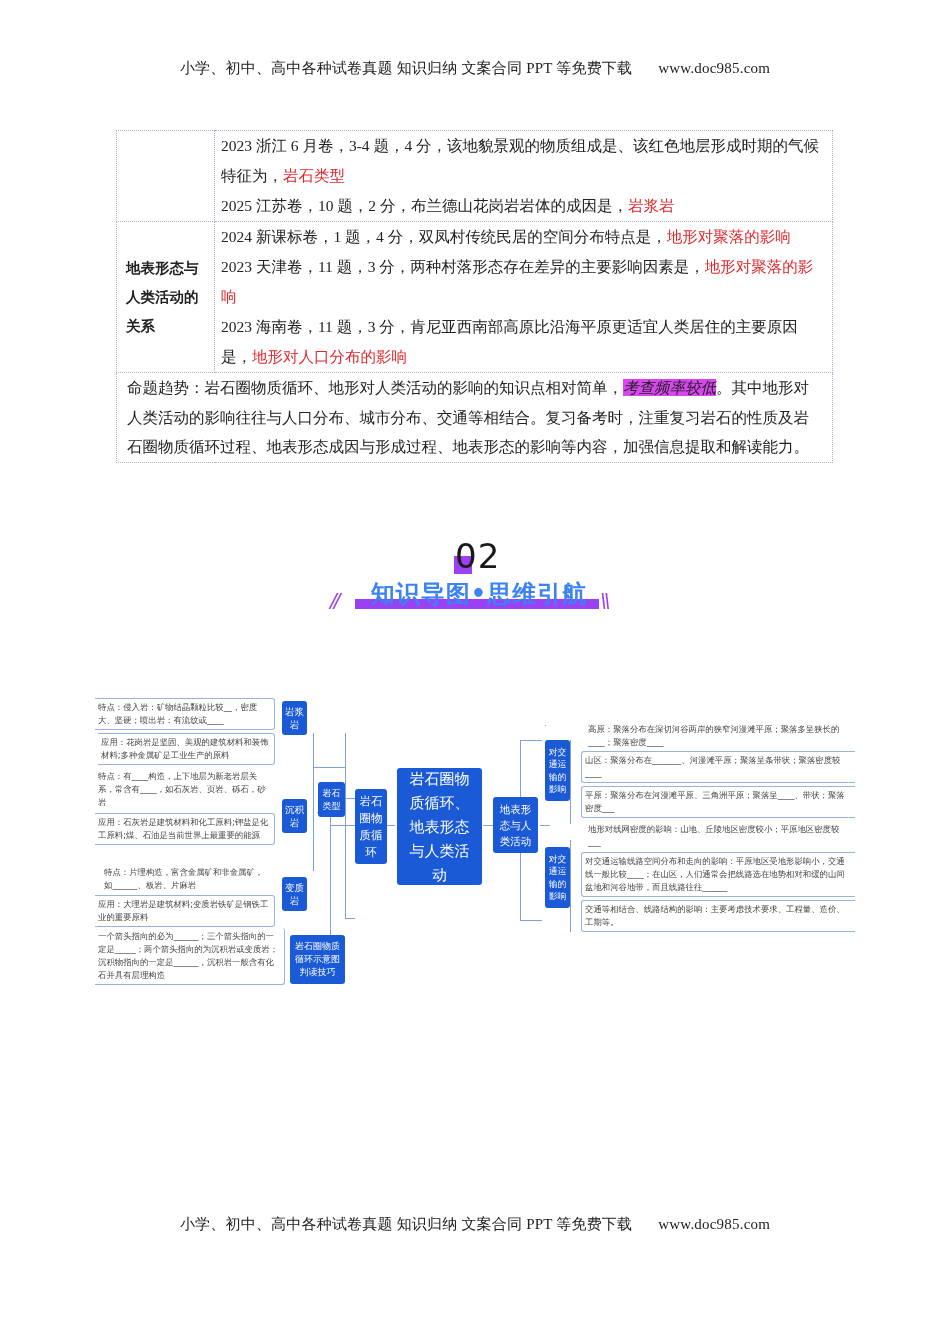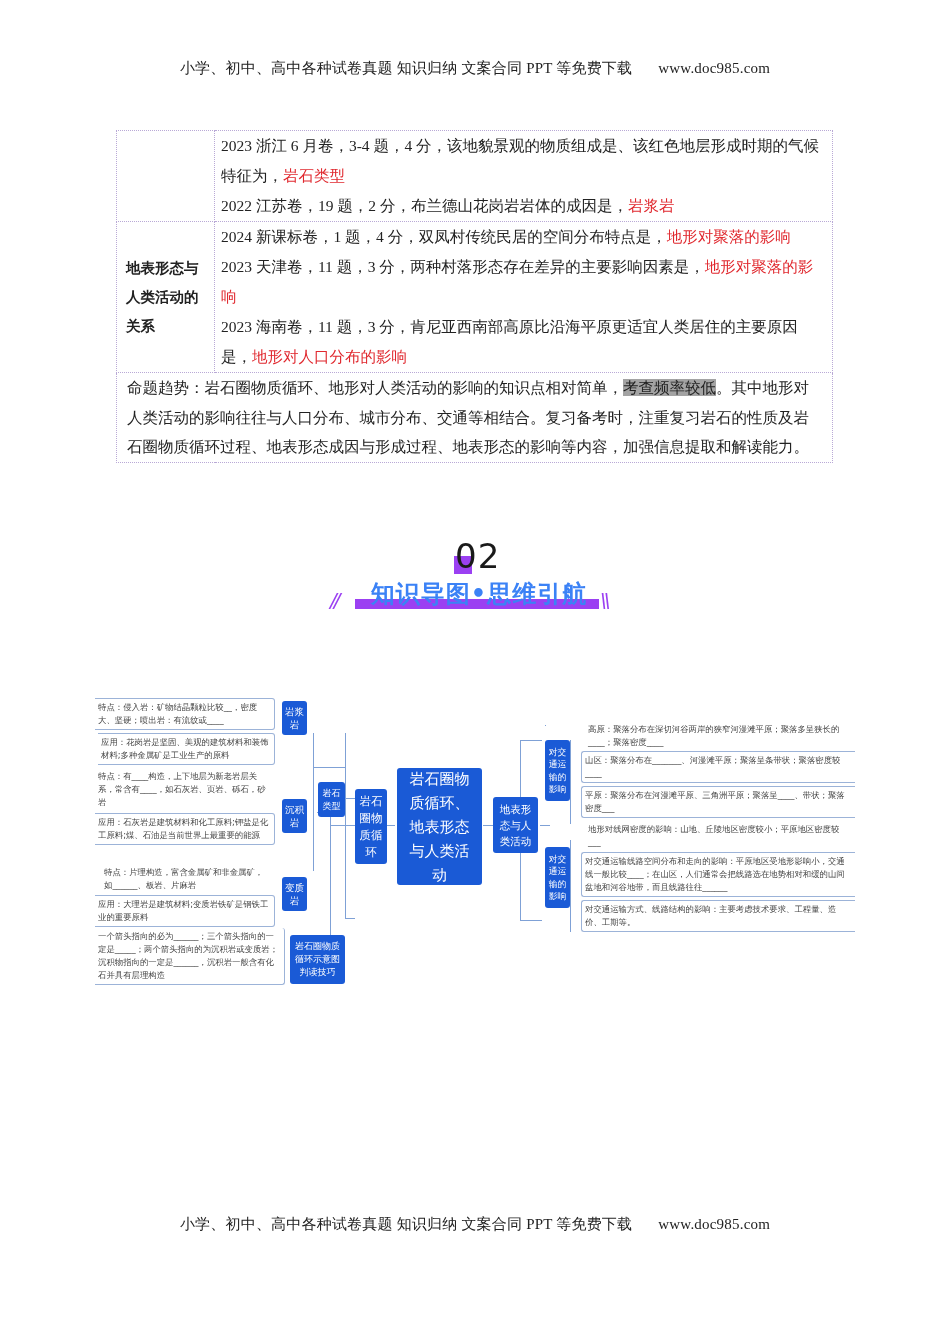--- a/index.html
+++ b/index.html
@@ -9,21 +9,21 @@
   .hdr .url { margin-left:26px;margin-top:26px; }
   #hdr-top { top:59px; }
   #hdr-bot { top:1215px; }
 
   
   .tbl { position:absolute; left:116px; top:130px; width:717px; border-collapse:collapse; }
   .tbl td { border:1px dotted #b9a9d6; vertical-align:top; font-size:15.5px; line-height:30px; padding:0 6px; }
   .tbl td.cat { width:82px; text-align:left; vertical-align:middle; font-family:"DejaVu Sans",sans-serif; font-weight:bold; font-size:14.5px; line-height:29px; padding-left:9px; }
   .tbl td.body { padding-left:6px; padding-right:6px; }
   .red { color:#e0282e; }
-  .hl { background:#a3a3a3; }
+  .hl { background:#d946ef;font-style:italic; }
   .trend { padding:0 10px !important; line-height:29.5px !important; }
 
   
   .sec { position:absolute; left:330px; top:538px; width:290px; height:80px; }
   .sec .sq { position:absolute; left:124px; top:18px; width:18px; height:18px; background:#9b40f2; }
   .sec .num { position:absolute; left:125px; top:-2px; font-family:"DejaVu Sans",sans-serif; font-size:34px; color:#1a1a1a; letter-spacing:1px; }
   .sec .bar { position:absolute; left:25px; top:61px; width:244px; height:10px; background:#9b40f2; }
   .sec .title { position:absolute; left:24px; top:40px; width:250px; text-align:center; font-family:"DejaVu Sans",sans-serif; font-weight:bold; font-size:24px; color:#3b82f6; letter-spacing:1px; }
   .sec .sl { position:absolute; top:50px; font-family:"DejaVu Sans",sans-serif; font-size:20px; color:#9b40f2; font-style:italic; letter-spacing:-3px; }
 
@@ -41,21 +41,21 @@
 <div id="hdr-top" class="hdr">
   <span>小学、初中、高中各种试卷真题  知识归纳  文案合同  PPT 等免费下载</span><span class="url">www.doc985.com</span>
 </div>
 
 <table class="tbl">
   <tbody>
       <tr>
     <td class="cat"></td>
     <td class="body">
       <div><span>2023 浙江 6 月卷，3-4 题，4 分，该地貌景观的物质组成是、该红色地层形成时期的气候特征为，</span><span class="red">岩石类型</span></div>
-      <div><span>2022 江苏卷，19 题，2 分，布兰德山花岗岩岩体的成因是，</span><span class="red">岩浆岩</span></div>
+      <div><span>2025 江苏卷，10 题，2 分，布兰德山花岗岩岩体的成因是，</span><span class="red">岩浆岩</span></div>
     </td>
   </tr>
   <tr>
     <td class="cat">地表形态与人类活动的关系</td>
     <td class="body">
       <div><span>2024 新课标卷，1 题，4 分，双凤村传统民居的空间分布特点是，</span><span class="red">地形对聚落的影响</span></div>
       <div><span>2023 天津卷，11 题，3 分，两种村落形态存在差异的主要影响因素是，</span><span class="red">地形对聚落的影响</span></div>
       <div><span>2023 海南卷，11 题，3 分，肯尼亚西南部高原比沿海平原更适宜人类居住的主要原因是，</span><span class="red">地形对人口分布的影响</span></div>
     </td>
   </tr>
@@ -116,18 +116,18 @@
 
   <div class="node" style="left:398px;top:142px;width:45px;height:56px;font-size:10.5px;line-height:16px;padding:0 3px;">地表形态与人类活动</div>
   <div class="node" style="left:450px;top:85px;width:25px;height:61px;font-size:8.8px;line-height:12.5px;padding:0 2px;">对交通运输的影响</div>
   <div class="node" style="left:450px;top:192px;width:25px;height:61px;font-size:8.8px;line-height:12.5px;padding:0 2px;">对交通运输的影响</div>
 
   <div class="leaf" style="left:490px;top:66px;width:265px;">高原：聚落分布在深切河谷两岸的狭窄河漫滩平原；聚落多呈狭长的____；聚落密度____</div>
   <div class="leaf bxr" style="left:486px;top:96px;width:274px;">山区：聚落分布在_______、河漫滩平原；聚落呈条带状；聚落密度较____</div>
   <div class="leaf bxr" style="left:486px;top:131px;width:274px;">平原：聚落分布在河漫滩平原、三角洲平原；聚落呈____、带状；聚落密度___</div>
   <div class="leaf" style="left:490px;top:166px;width:265px;">地形对线网密度的影响：山地、丘陵地区密度较小；平原地区密度较___</div>
   <div class="leaf bxr" style="left:486px;top:197px;width:274px;">对交通运输线路空间分布和走向的影响：平原地区受地形影响小，交通线一般比较____；在山区，人们通常会把线路选在地势相对和缓的山间盆地和河谷地带，而且线路往往______</div>
-  <div class="leaf bxr" style="left:486px;top:245px;width:274px;">对交通运输方式、线路结构的影响：主要考虑技术要求、工程量、造价、工期等。</div>
+  <div class="leaf bxr" style="left:486px;top:245px;width:274px;">交通等相结合、线路结构的影响：主要考虑技术要求、工程量、造价、工期等。</div>
 </div>
 
 <div id="hdr-bot" class="hdr">
   <span>小学、初中、高中各种试卷真题  知识归纳  文案合同  PPT 等免费下载</span><span class="url">www.doc985.com</span>
 </div>
 
 </body></html>

